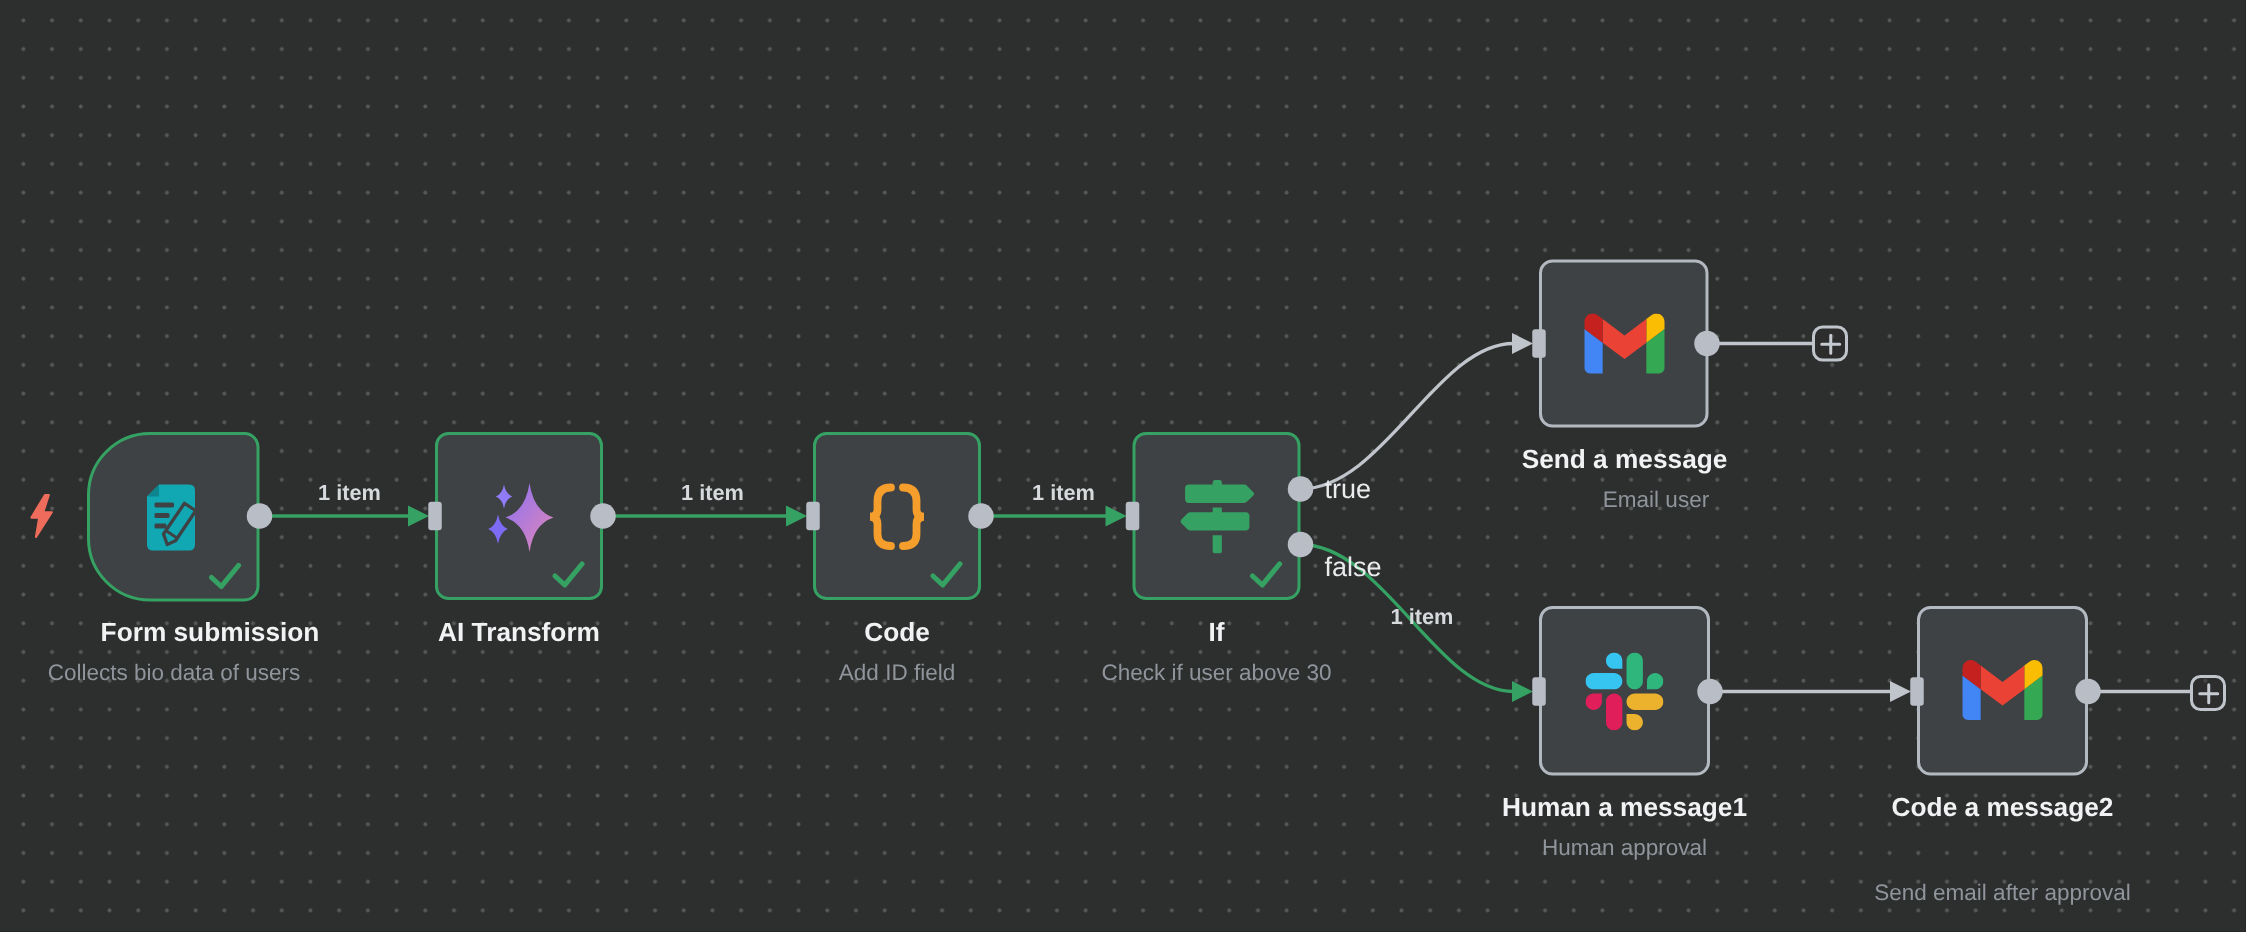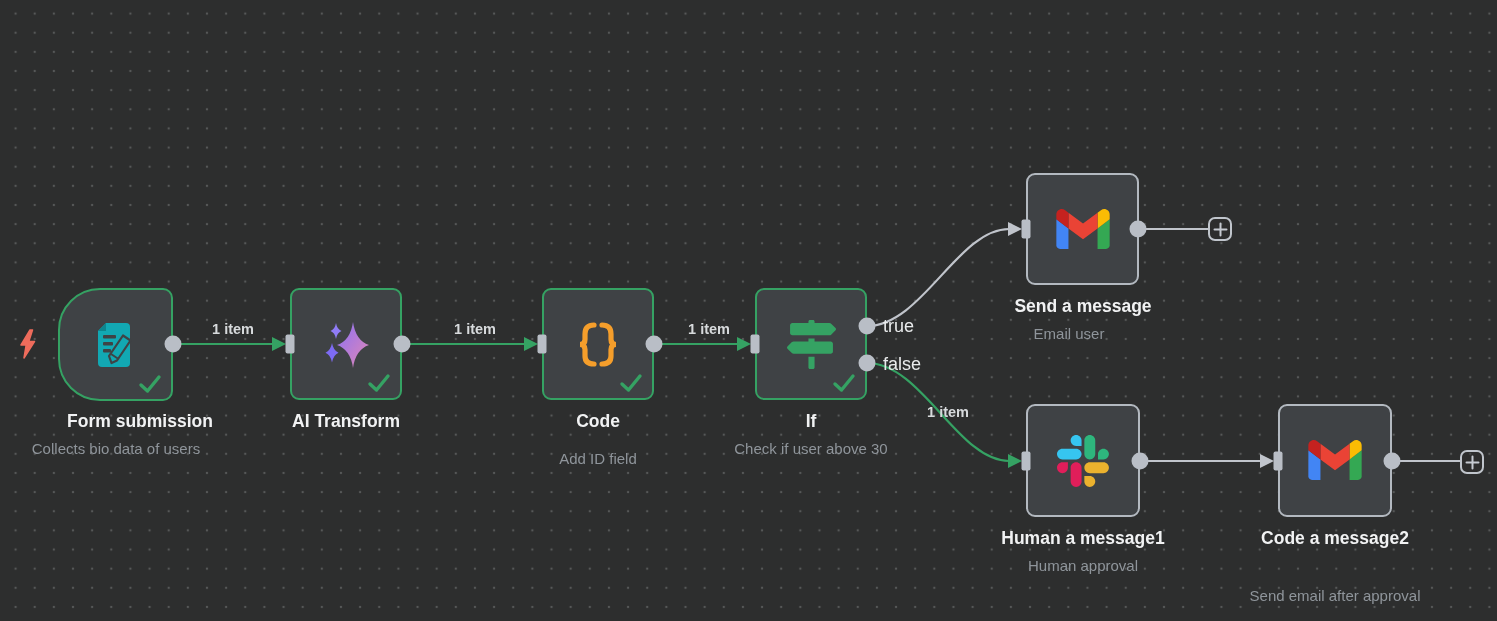--- a/index.html
+++ b/index.html
@@ -130,21 +130,21 @@
   <div class="node success" style="left:542px; top:288px; width:112px; height:112px;">
     <svg width="52" height="52" viewBox="0 0 52 52">
       <path d="M22 7 Q13 7 13 16 V21.5 Q13 26.5 8 26.5 Q13 26.5 13 31.5 V38 Q13 46 22 46" fill="none" stroke="#f59e2b" stroke-width="5.2" stroke-linecap="round"></path>
       <path d="M30 7 Q39 7 39 16 V21.5 Q39 26.5 44 26.5 Q39 26.5 39 31.5 V38 Q39 46 30 46" fill="none" stroke="#f59e2b" stroke-width="5.2" stroke-linecap="round"></path>
     </svg>
     <svg class="check" width="24" height="20" viewBox="0 0 24 20">
       <polyline points="3,11 9.5,17 21,3" fill="none" stroke="#35a263" stroke-width="3.4" stroke-linecap="round" stroke-linejoin="round"></polyline>
     </svg>
   </div>
   <div class="node-title" style="left:598px; top:409px;">Code</div>
-  <div class="node-subtitle" style="left:598px; top:437px;margin-top:10px;">Add ID field</div>
+  <div class="node-subtitle" style="left:598px; top:437px;">Add ID field</div>
 
   <div class="node success" style="left:755px; top:288px; width:112px; height:112px;">
     <svg width="49" height="49" viewBox="0 0 512 512">
       <path fill="#35a263" d="M507.31 84.69L464 41.37c-6-6-14.14-9.37-22.63-9.37H288V16c0-8.84-7.16-16-16-16h-32c-8.84 0-16 7.16-16 16v16H56c-13.25 0-24 10.75-24 24v80c0 13.25 10.75 24 24 24h385.37c8.49 0 16.62-3.37 22.63-9.37l43.31-43.31c6.25-6.26 6.25-16.38 0-22.63zM224 496c0 8.84 7.16 16 16 16h32c8.84 0 16-7.16 16-16V384h-64v112zm232-272H288v-32h-64v32H70.63c-8.49 0-16.62 3.37-22.63 9.37L4.69 276.69c-6.25 6.25-6.25 16.38 0 22.63L48 342.63c6 6 14.14 9.37 22.63 9.37H456c13.25 0 24-10.75 24-24v-80c0-13.25-10.75-24-24-24z"></path>
     </svg>
     <svg class="check" width="24" height="20" viewBox="0 0 24 20">
       <polyline points="3,11 9.5,17 21,3" fill="none" stroke="#35a263" stroke-width="3.4" stroke-linecap="round" stroke-linejoin="round"></polyline>
     </svg>
   </div>
   <div class="node-title" style="left:811px; top:409px;">If</div>
@@ -155,21 +155,21 @@
       <g transform="scale(0.1016)">
         <path fill="#4285f4" d="M34.9 384h81.4V186.6L0 99.3v249.8C0 368.4 15.6 384 34.9 384z"></path>
         <path fill="#34a853" d="M395.6 384H477c19.3 0 34.9-15.6 34.9-34.9V99.3l-116.3 87.3z"></path>
         <path fill="#fbbc04" d="M395.6 35.3v151.3L512 99.3V52.8c0-43.2-49.3-67.8-83.8-41.9z"></path>
         <path fill="#ea4335" d="M116.3 186.6V35.3L256 140.1 395.6 35.3v151.3L256 291.4z"></path>
         <path fill="#c5221f" d="M0 52.8v46.5l116.3 87.3V35.3L83.8 10.9C49.3-15 0 9.6 0 52.8z"></path>
       </g>
     </svg>
   </div>
   <div class="node-title" style="left:1083px; top:294px;">Send a message</div>
-  <div class="node-subtitle" style="left:1069px; top:322px;">Email user</div>
+  <div class="node-subtitle" style="left:1104px; top:322px;">Email user</div>
 
   <div class="node" style="left:1026px; top:404px; width:114px; height:113px;">
     <svg width="52" height="52" viewBox="0 0 123 123">
       <path fill="#e01e5a" d="M25.8 77.6c0 7.1-5.8 12.9-12.9 12.9S0 84.7 0 77.6s5.8-12.9 12.9-12.9h12.9v12.9zM32.3 77.6c0-7.1 5.8-12.9 12.9-12.9s12.9 5.8 12.9 12.9v32.3c0 7.1-5.8 12.9-12.9 12.9s-12.9-5.8-12.9-12.9V77.6z"></path>
       <path fill="#36c5f0" d="M45.2 25.8c-7.1 0-12.9-5.8-12.9-12.9S38.1 0 45.2 0s12.9 5.8 12.9 12.9v12.9H45.2zM45.2 32.3c7.1 0 12.9 5.8 12.9 12.9s-5.8 12.9-12.9 12.9H12.9C5.8 58.1 0 52.3 0 45.2s5.8-12.9 12.9-12.9h32.3z"></path>
       <path fill="#2eb67d" d="M97 45.2c0-7.1 5.8-12.9 12.9-12.9s12.9 5.8 12.9 12.9-5.8 12.9-12.9 12.9H97V45.2zM90.5 45.2c0 7.1-5.8 12.9-12.9 12.9s-12.9-5.8-12.9-12.9V12.9C64.7 5.8 70.5 0 77.6 0s12.9 5.8 12.9 12.9v32.3z"></path>
       <path fill="#ecb22e" d="M77.6 97c7.1 0 12.9 5.8 12.9 12.9s-5.8 12.9-12.9 12.9-12.9-5.8-12.9-12.9V97h12.9zM77.6 90.5c-7.1 0-12.9-5.8-12.9-12.9s5.8-12.9 12.9-12.9h32.3c7.1 0 12.9 5.8 12.9 12.9s-5.8 12.9-12.9 12.9H77.6z"></path>
     </svg>
   </div>
   <div class="node-title" style="left:1083px; top:526px;">Human a message1</div>
@@ -223,21 +223,21 @@
     <circle cx="1140" cy="461" r="8.5" fill="#b9bec6"></circle>
     <circle cx="1392" cy="461" r="8.5" fill="#b9bec6"></circle>
   </svg>
 
   <div class="edge-label" style="left:233px; top:321px;">1 item</div>
   <div class="edge-label" style="left:475px; top:321px;">1 item</div>
   <div class="edge-label" style="left:709px; top:321px;">1 item</div>
   <div class="edge-label" style="left:948px; top:404px;">1 item</div>
 
   <div class="port-label" style="left:883px; top:318px;">true</div>
-  <div class="port-label" style="left:883px; top:356px;">false</div>
+  <div class="port-label" style="left:883px; top:370px;">false</div>
 
   <div class="add-btn" style="left:1208px; top:217px;">
     <svg width="15" height="15" viewBox="0 0 15 15">
       <path d="M7.5 1.5 V13.5 M1.5 7.5 H13.5" stroke="#c6cad1" stroke-width="2" stroke-linecap="round"></path>
     </svg>
   </div>
   <div class="add-btn" style="left:1460px; top:450px;">
     <svg width="15" height="15" viewBox="0 0 15 15">
       <path d="M7.5 1.5 V13.5 M1.5 7.5 H13.5" stroke="#c6cad1" stroke-width="2" stroke-linecap="round"></path>
     </svg>

